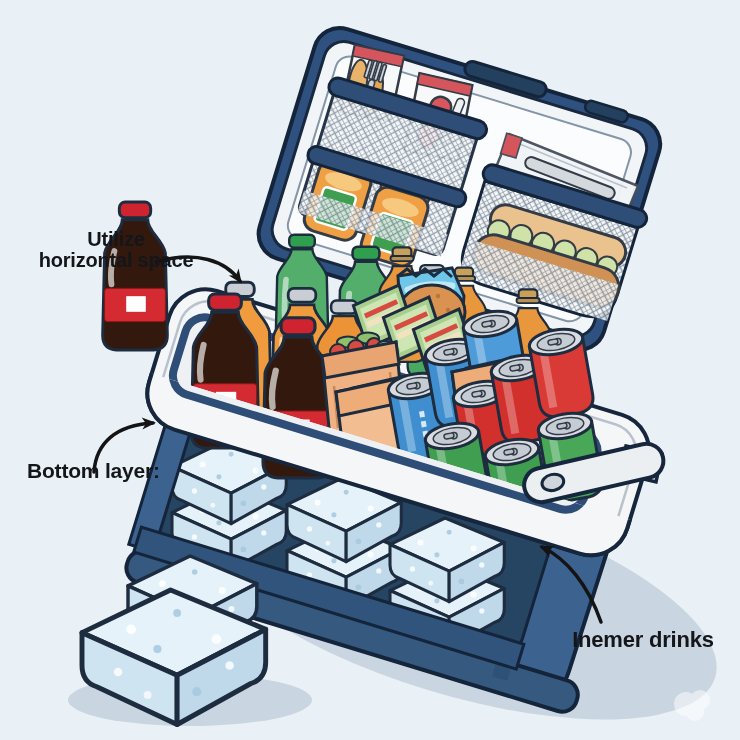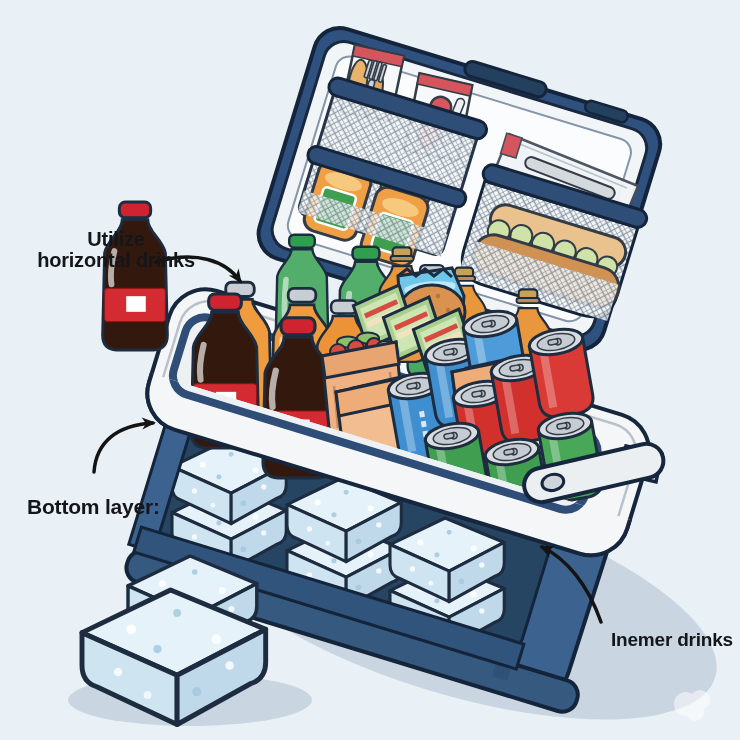--- a/index.html
+++ b/index.html
@@ -3,22 +3,22 @@
 <meta charset="utf-8">
 <style>
   html,body{margin:0;padding:0;}
   .stage{position:relative;width:740px;height:740px;overflow:hidden;
          background:#e9f1f7;font-family:"Liberation Sans",sans-serif;padding-left:22px;}
   .stage svg{position:absolute;left:0;top:0;}
   .label{position:absolute;color:#14161a;font-weight:700;
          font-size:20px;line-height:21px;letter-spacing:-0.2px;}
   .label span{display:block;}
   #label-utilize{left:30px;top:229px;width:172px;text-align:center;}
-  #label-bottom{left:27px;top:496px;width:190px;text-align:left;font-size:21px;}
-  #label-inner{left:553px;top:629px;width:180px;text-align:right;font-size:19px;}
+  #label-bottom{left:27px;top:460px;width:190px;text-align:left;font-size:21px;}
+  #label-inner{left:553px;top:629px;width:180px;text-align:center;font-size:22px;}
 </style>
 </head>
 <body>
 
 <div class="stage">
 <svg width="740" height="740" viewBox="0 0 740 740">
   <defs>
     <pattern id="mesh" width="9" height="9" patternUnits="userSpaceOnUse" patternTransform="rotate(45)">
       <rect width="9" height="9" fill="#f6f8fa"></rect>
       <path d="M0 0 H9 M0 4.5 H9 M0 0 V9 M4.5 0 V9" stroke="#8d9aa6" stroke-width="1.3" fill="none"></path>
@@ -382,21 +382,21 @@
 
   <g fill="none" stroke="#141414" stroke-width="3.5" stroke-linecap="round">
     <path d="M 156,262 C 196,250 226,261 240,281" marker-end="url(#ah)"></path>
     <path d="M 94,472 C 96,443 116,425 153,423" marker-end="url(#ah)"></path>
     <path d="M 601,622 C 588,585 567,559 542,547" marker-end="url(#ah)"></path>
   </g>
 </svg>
 
 <div class="label" id="label-utilize">
   <span>Utilize</span>
-  <span>horizontal drinks</span>
+  <span>horizontal space</span>
 </div>
 <div class="label" id="label-bottom">
   <span>Bottom layer:</span>
 </div>
 <div class="label" id="label-inner">
   <span>Inemer drinks</span>
 </div>
 </div>
 
 </body></html>

